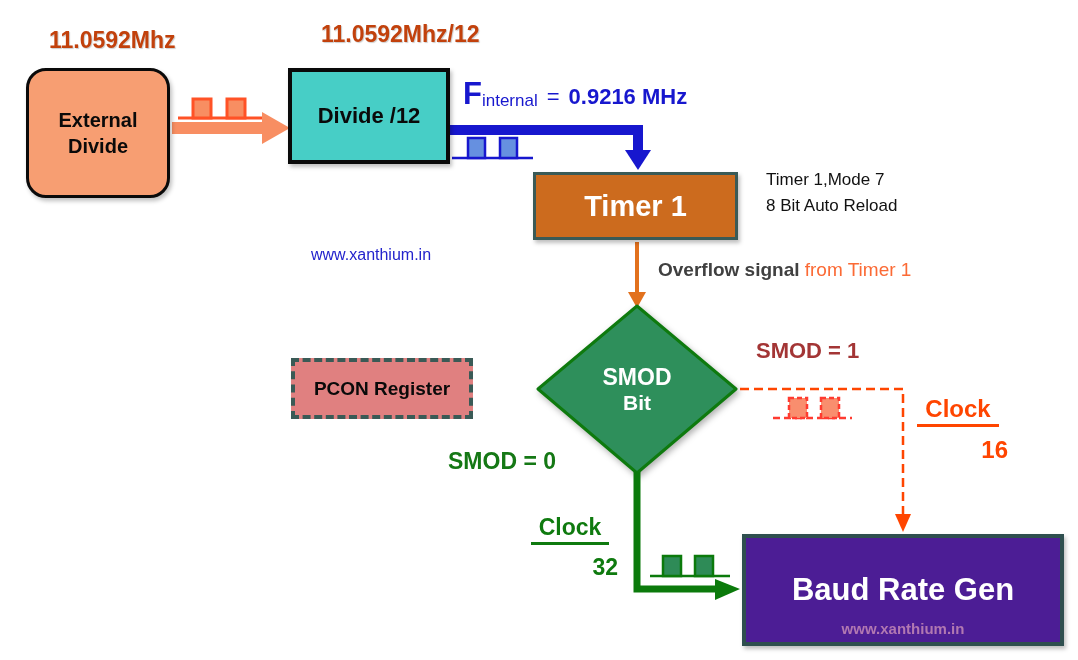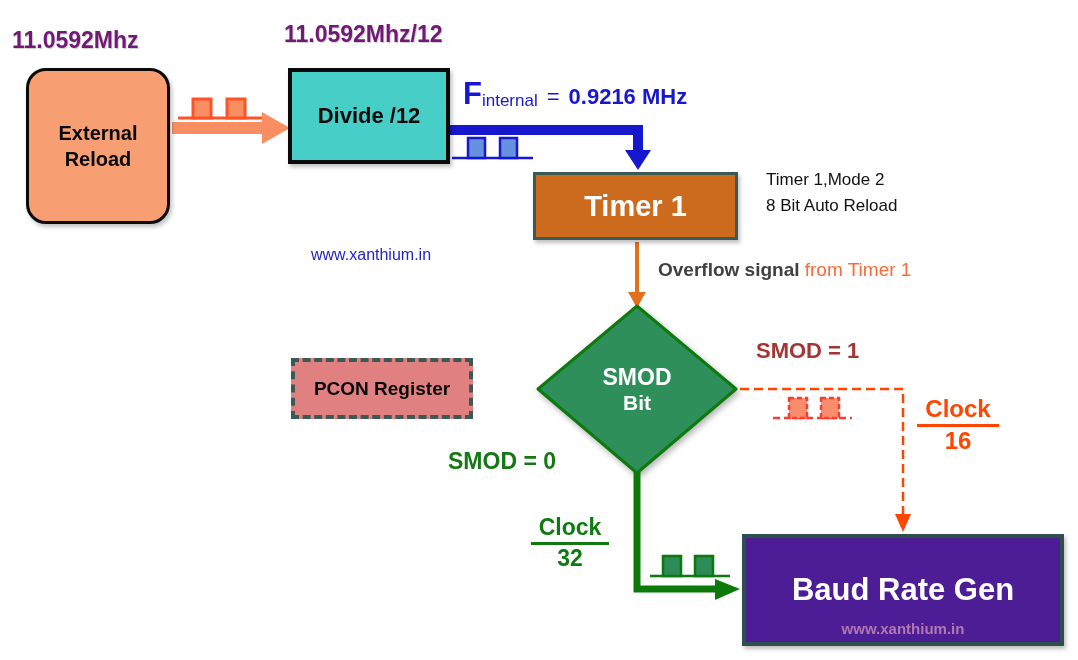--- a/index.html
+++ b/index.html
@@ -10,21 +10,21 @@
   }
   #connector-layer { position:absolute; left:0; top:0; width:1078px; height:660px; }
 
   .box {
     position:absolute; box-sizing:border-box;
     display:flex; flex-direction:column; align-items:center; justify-content:center;
     font-weight:bold; text-align:center;
     box-shadow:2px 3px 4px rgba(0,0,0,0.25);
   }
   #external-crystal-box {
-    left:26px; top:68px; width:144px; height:156px;
+    left:26px; top:68px; width:144px; height:130px;
     background:#F79E72; border:3px solid #0a0a0a; border-radius:20px;
     font-size:20px; line-height:26px; color:#0a0a0a;
   }
   #divide-box {
     left:288px; top:68px; width:162px; height:96px;
     background:#47CEC6; border:4px solid #0a0a0a;
     font-size:22px; color:#0a0a0a;
   }
   #timer1-box {
     left:533px; top:172px; width:205px; height:68px;
@@ -40,22 +40,22 @@
     left:742px; top:534px; width:322px; height:112px;
     background:#4c1d95; border:4px solid #2F4F4F;
     font-size:31px; color:#ffffff;
   }
   #baud-watermark {
     position:absolute; left:0; right:0; bottom:5px;
     font-size:15px; font-weight:bold; color:#B178B1; text-align:center;
   }
 
   .big-label {
-    position:absolute; font-weight:bold; font-size:23px; color:#701a75;
-    text-shadow:1px 1px 1px rgba(0,0,0,0.2); white-space:nowrap;
+    position:absolute; font-weight:bold; font-size:23px; color:#c2410c;
+    text-shadow:1px 1px 1px rgba(0,0,0,0.2); white-space:nowrap;margin-left:37px;
   }
   #crystal-freq-label { left:12px; top:27px; }
   #divided-freq-label { left:284px; top:21px; }
 
   #f-internal-label { position:absolute; left:463px; top:76px; color:#1717CE; white-space:nowrap; }
   #f-internal-label .fi-symbol { font-size:31px; font-weight:bold; }
   #f-internal-label .fi-sub { font-size:17px; vertical-align:-2px; }
   #f-internal-label .fi-eq { font-size:22px; margin:0 9px; }
   #f-internal-label .fi-val { font-size:22px; font-weight:bold; }
 
@@ -73,21 +73,21 @@
     position:absolute; left:562px; top:364px; width:150px; text-align:center;
     color:#ffffff; font-weight:bold; font-size:23px; line-height:26px;
   }
   #smod-diamond-label .line2 { font-size:21px; }
 
   #smod1-label { position:absolute; left:756px; top:338px; font-size:22px; font-weight:bold; color:#A33535; white-space:nowrap; }
   #smod0-label { position:absolute; left:448px; top:448px; font-size:23px; font-weight:bold; color:#157815; white-space:nowrap; }
 
   .fraction { position:absolute; font-weight:bold; text-align:center; line-height:1.12; }
   .fraction .num { display:inline-block; padding:0 8px 1px; border-bottom:3px solid; }
-  .fraction .den { display:block; margin-top:1px; }
+  .fraction .den { display:block; margin-top:10px;text-align:right; }
   #clock16-fraction { left:908px; top:396px; width:100px; font-size:24px; color:#FF4500; }
   #clock32-fraction { left:522px; top:515px; width:96px; font-size:23px; color:#0F7A0F; }
 
   .diamond-shadow { filter:drop-shadow(2px 3px 3px rgba(0,0,0,0.3)); }
 </style>
 </head>
 <body>
 
 <div id="canvas">
 
@@ -143,36 +143,36 @@
       <rect x="663" y="556" width="18" height="20" fill="#2E8B57" stroke="#0B7A0B" stroke-width="2.5"></rect>
       <rect x="695" y="556" width="18" height="20" fill="#2E8B57" stroke="#0B7A0B" stroke-width="2.5"></rect>
     </g>
   </svg>
 
   <div id="crystal-freq-label" class="big-label">11.0592Mhz</div>
   <div id="divided-freq-label" class="big-label">11.0592Mhz/12</div>
 
   <div id="external-crystal-box" class="box">
     <span>External</span>
-    <span>Reload</span>
+    <span>Divide</span>
   </div>
 
   <div id="divide-box" class="box">
     <span>Divide /12</span>
   </div>
 
   <div id="f-internal-label">
     <span class="fi-symbol">F</span><sub class="fi-sub">internal</sub><span class="fi-eq">=</span><span class="fi-val">0.9216 MHz</span>
   </div>
 
   <div id="timer1-box" class="box">
     <span>Timer 1</span>
   </div>
 
-  <div id="timer-note-1" class="note-line">Timer 1,Mode 2</div>
+  <div id="timer-note-1" class="note-line">Timer 1,Mode 7</div>
   <div id="timer-note-2" class="note-line">8 Bit Auto Reload</div>
 
   <div id="watermark-top">www.xanthium.in</div>
 
   <div id="overflow-label">
     <span class="ov-bold">Overflow signal</span><span class="ov-rest"> from Timer 1</span>
   </div>
 
   <div id="pcon-box" class="box">
     <span>PCON Register</span>

